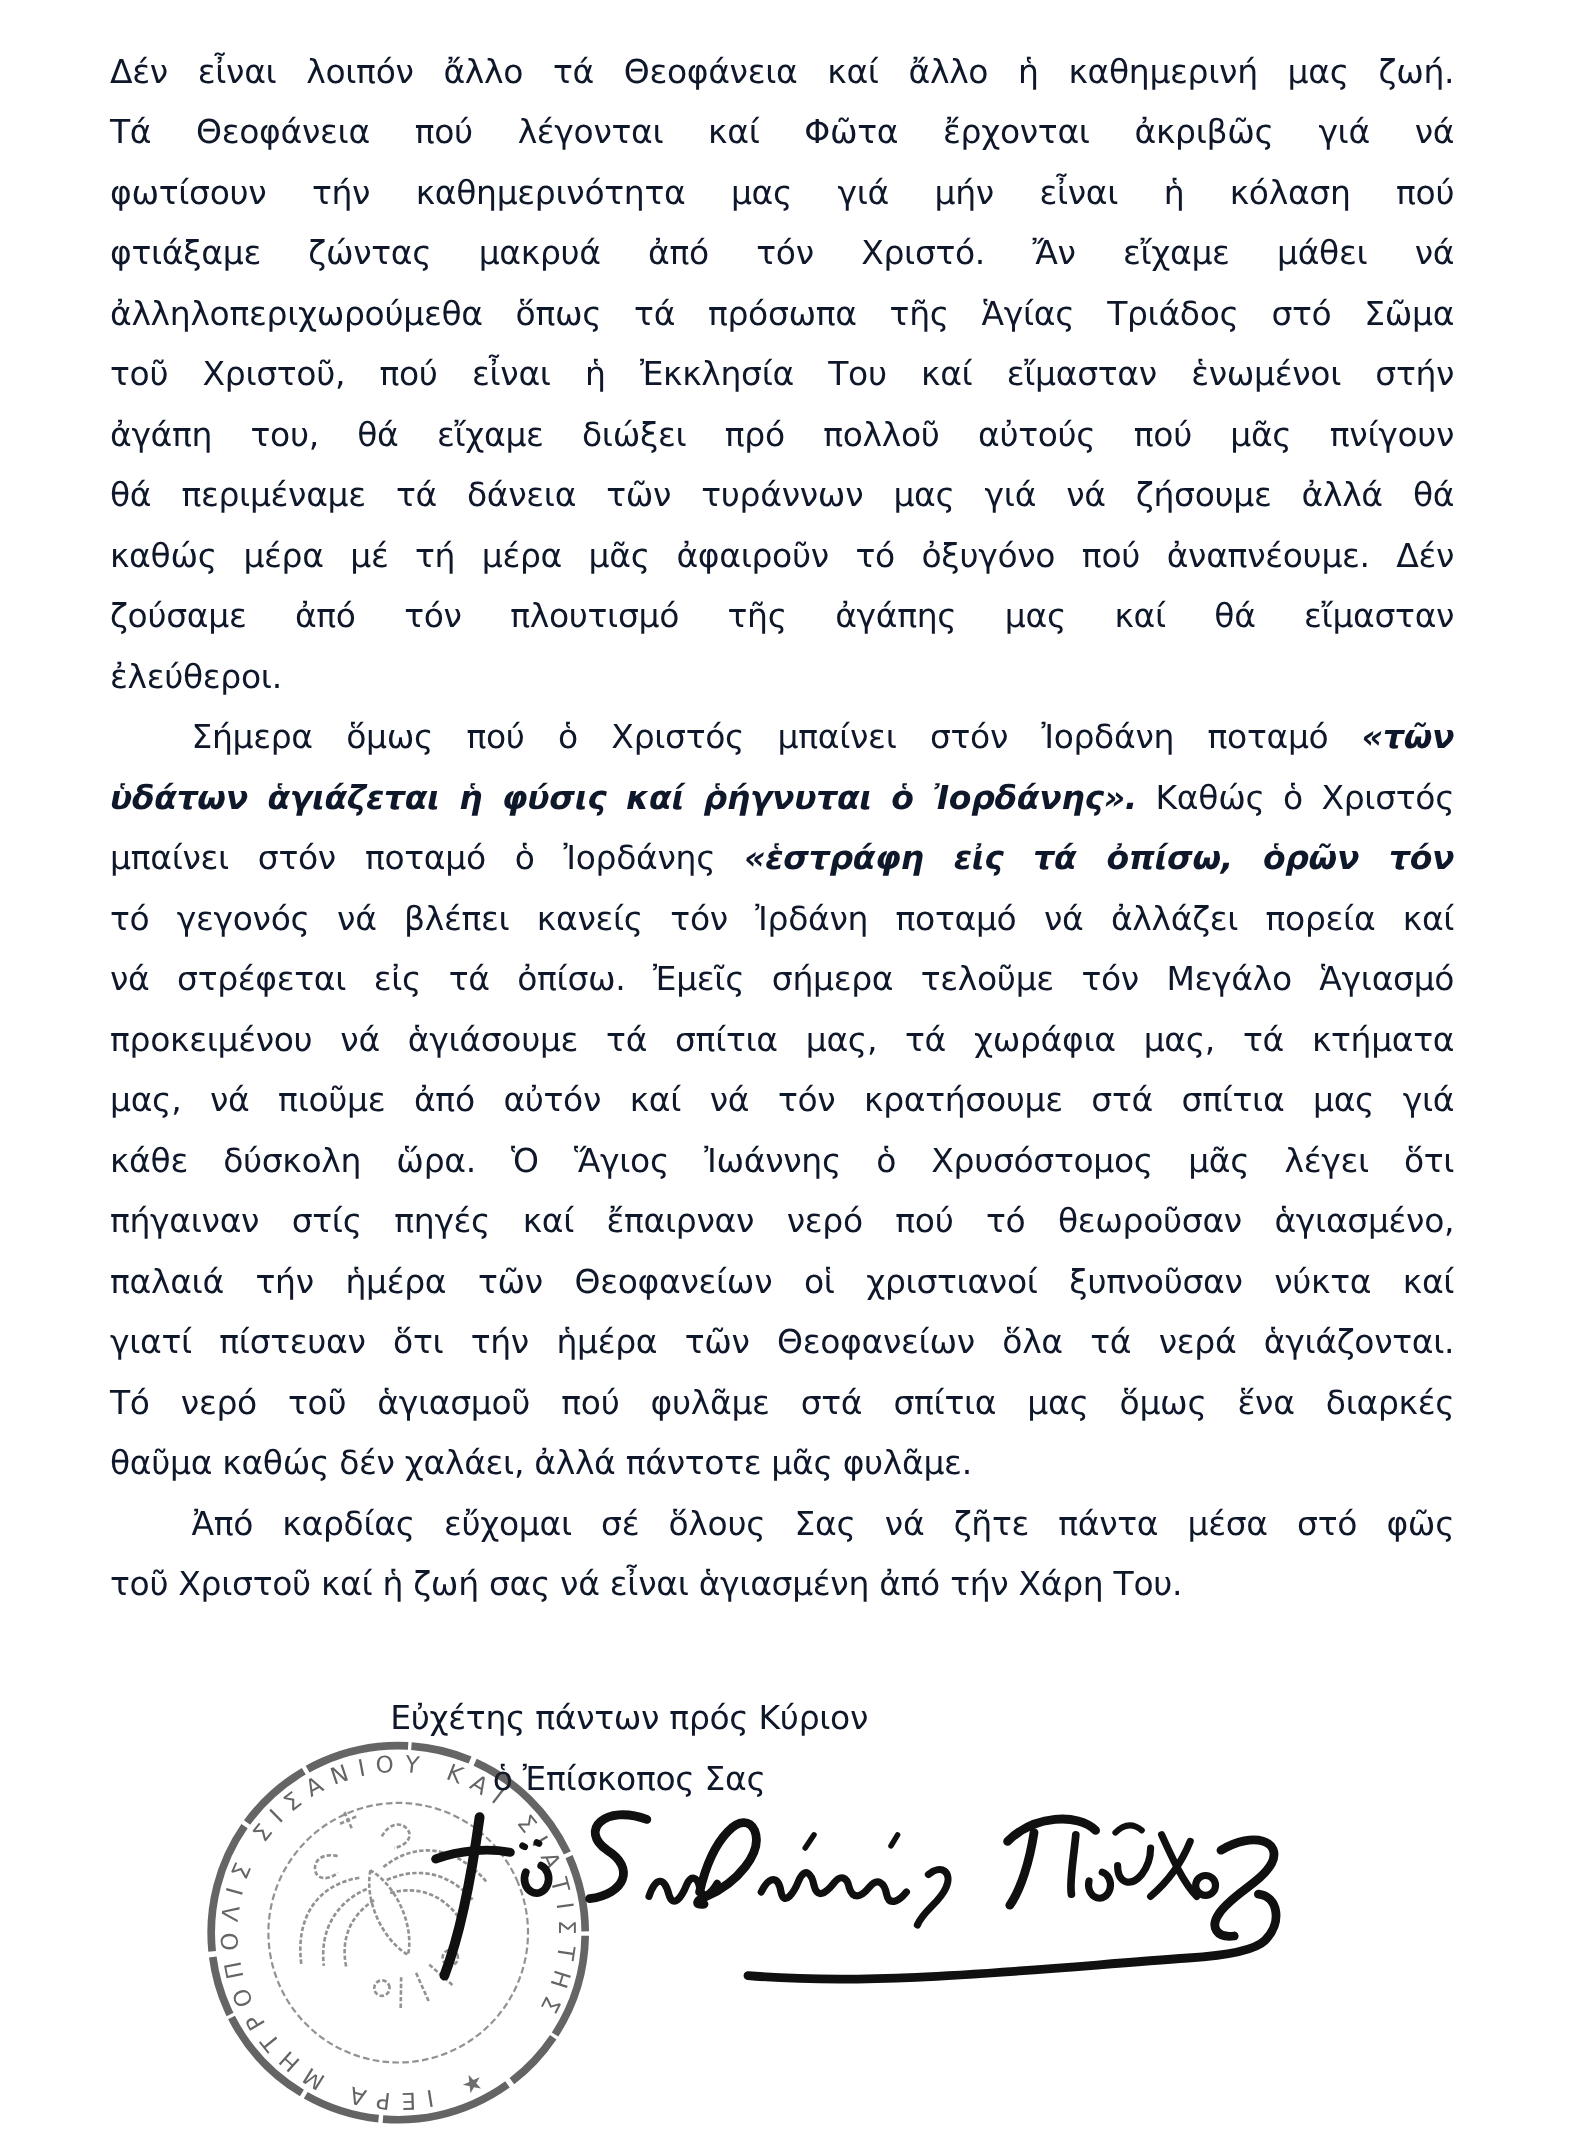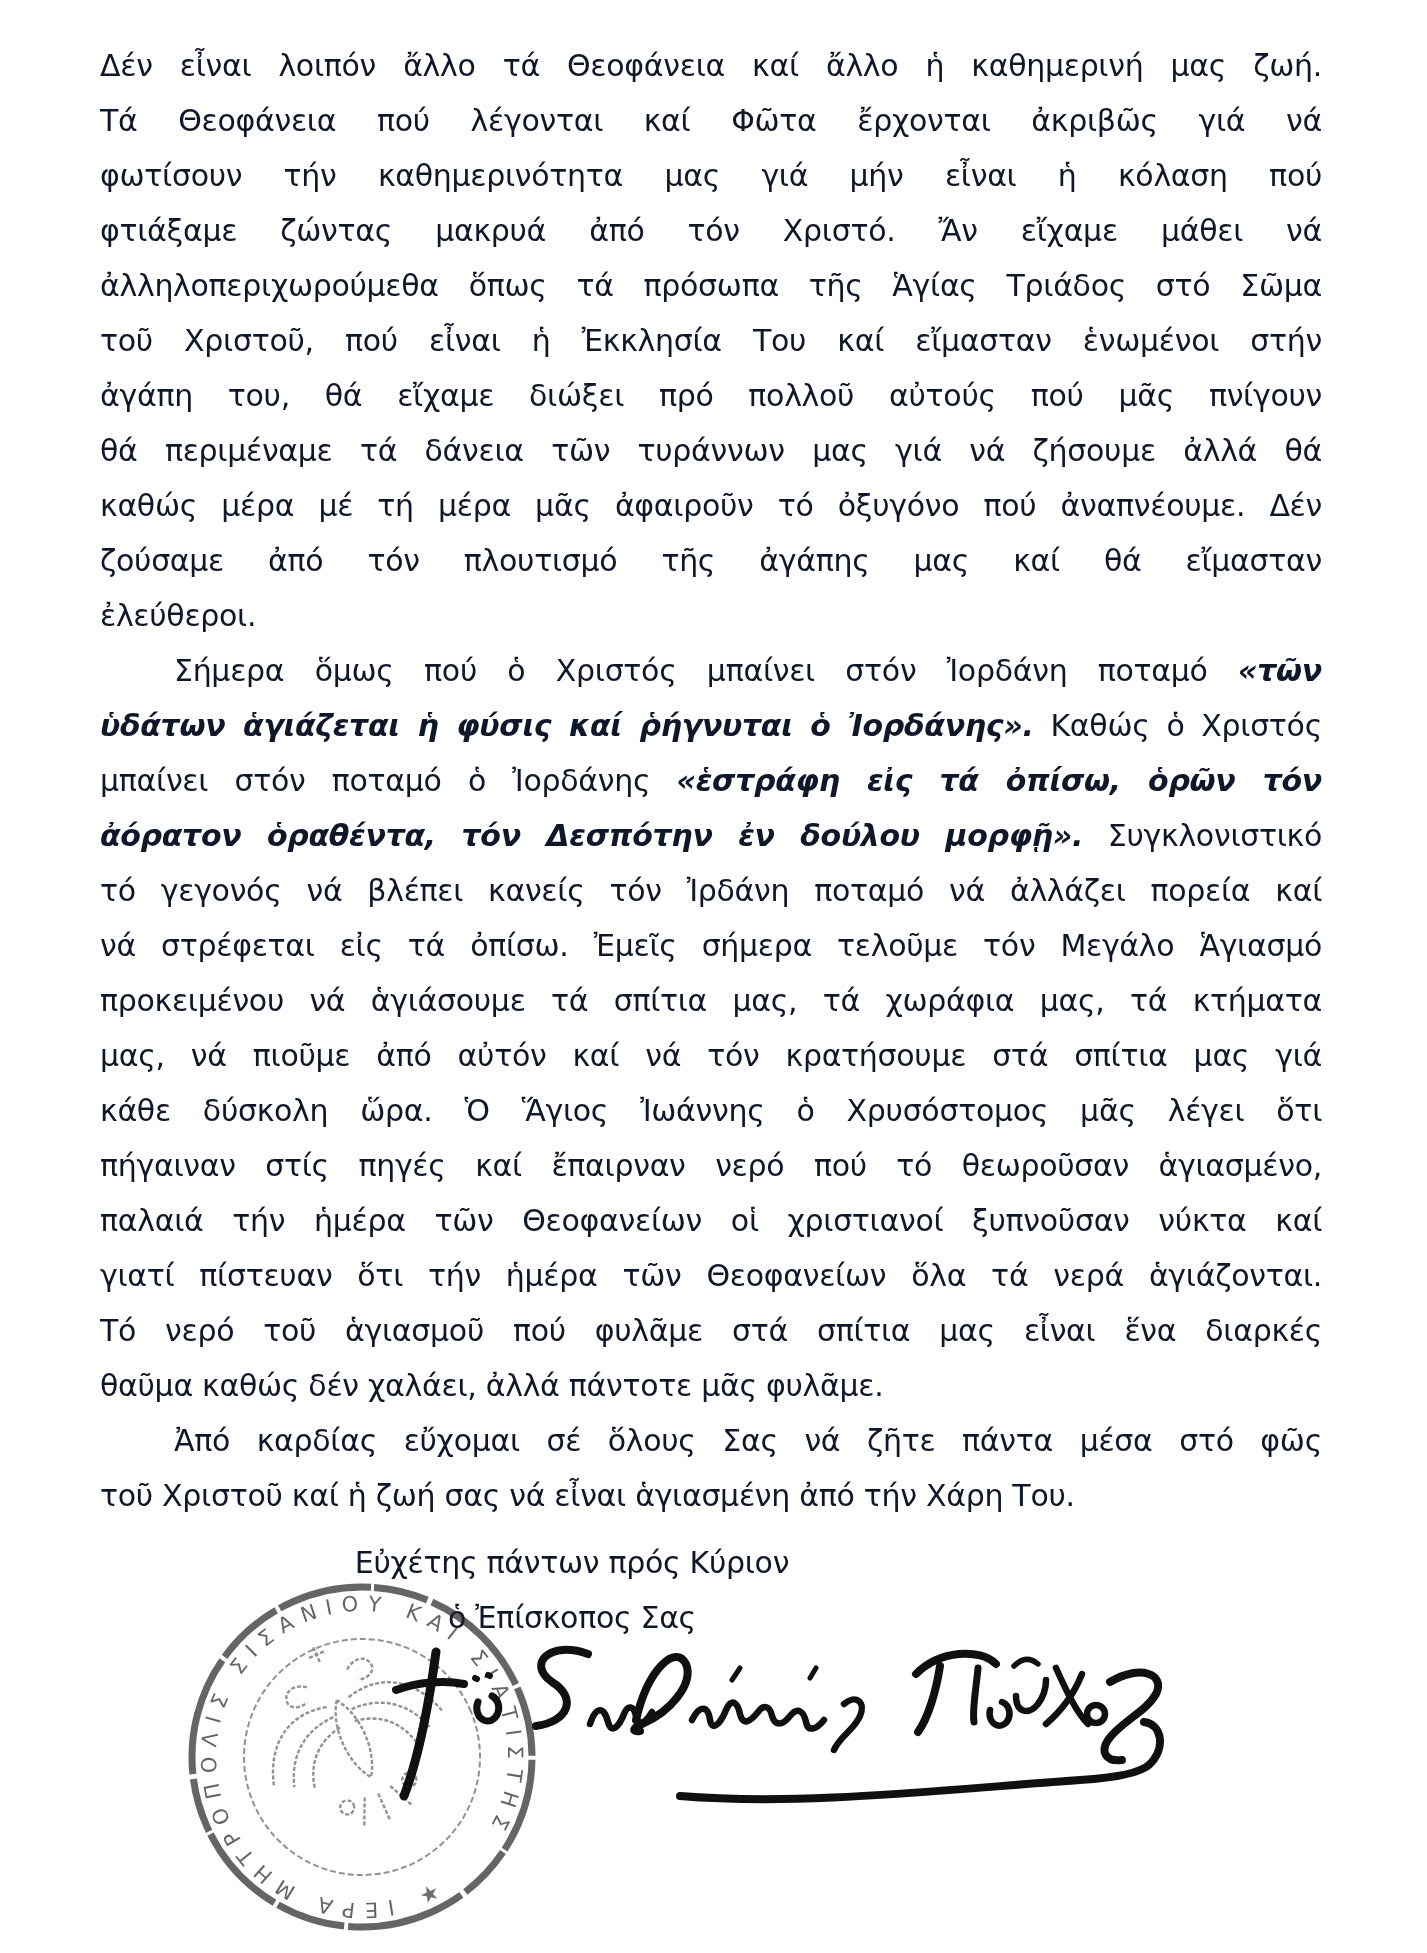--- a/index.html
+++ b/index.html
@@ -42,30 +42,29 @@
       <div class="tl j"><span>ἀλληλοπεριχωρούμεθα ὅπως τά πρόσωπα τῆς Ἁγίας Τριάδος στό Σῶμα</span></div>
       <div class="tl j"><span>τοῦ Χριστοῦ, πού εἶναι ἡ Ἐκκλησία Του καί εἴμασταν ἑνωμένοι στήν</span></div>
       <div class="tl j"><span>ἀγάπη του, θά εἴχαμε διώξει πρό πολλοῦ αὐτούς πού μᾶς πνίγουν</span></div>
       <div class="tl j"><span>θά περιμέναμε τά δάνεια τῶν τυράννων μας γιά νά ζήσουμε ἀλλά θά</span></div>
       <div class="tl j"><span>καθώς μέρα μέ τή μέρα μᾶς ἀφαιροῦν τό ὀξυγόνο πού ἀναπνέουμε. Δέν</span></div>
       <div class="tl j"><span>ζούσαμε ἀπό τόν πλουτισμό τῆς ἀγάπης μας καί θά εἴμασταν</span></div>
       <div class="tl"><span>ἐλεύθεροι.</span></div>
       <div class="tl j ind"><span>Σήμερα ὅμως πού ὁ Χριστός μπαίνει στόν Ἰορδάνη ποταμό </span><span class="bi">«τῶν</span></div>
       <div class="tl j"><span class="bi">ὑδάτων ἁγιάζεται ἡ φύσις καί ῥήγνυται ὁ Ἰορδάνης».</span><span> Καθώς ὁ Χριστός</span></div>
       <div class="tl j"><span>μπαίνει στόν ποταμό ὁ Ἰορδάνης </span><span class="bi">«ἑστράφη εἰς τά ὀπίσω, ὁρῶν τόν</span></div>
-      <div class="tl j"><span class="bi">ἀόρατον ὁραθέντα, τόν Δεσπότην ἐν δούλου μορφῇ».</span><span> Συγκλονιστικό</span></div>
       <div class="tl j"><span>τό γεγονός νά βλέπει κανείς τόν Ἰρδάνη ποταμό νά ἀλλάζει πορεία καί</span></div>
       <div class="tl j"><span>νά στρέφεται εἰς τά ὀπίσω. Ἐμεῖς σήμερα τελοῦμε τόν Μεγάλο Ἁγιασμό</span></div>
       <div class="tl j"><span>προκειμένου νά ἁγιάσουμε τά σπίτια μας, τά χωράφια μας, τά κτήματα</span></div>
       <div class="tl j"><span>μας, νά πιοῦμε ἀπό αὐτόν καί νά τόν κρατήσουμε στά σπίτια μας γιά</span></div>
       <div class="tl j"><span>κάθε δύσκολη ὥρα. Ὁ Ἅγιος Ἰωάννης ὁ Χρυσόστομος μᾶς λέγει ὅτι</span></div>
       <div class="tl j"><span>πήγαιναν στίς πηγές καί ἔπαιρναν νερό πού τό θεωροῦσαν ἁγιασμένο,</span></div>
       <div class="tl j"><span>παλαιά τήν ἡμέρα τῶν Θεοφανείων οἱ χριστιανοί ξυπνοῦσαν νύκτα καί</span></div>
       <div class="tl j"><span>γιατί πίστευαν ὅτι τήν ἡμέρα τῶν Θεοφανείων ὅλα τά νερά ἁγιάζονται.</span></div>
-      <div class="tl j"><span>Τό νερό τοῦ ἁγιασμοῦ πού φυλᾶμε στά σπίτια μας εἶναι ἕνα διαρκές</span></div>
+      <div class="tl j"><span>Τό νερό τοῦ ἁγιασμοῦ πού φυλᾶμε στά σπίτια μας ὅμως ἕνα διαρκές</span></div>
       <div class="tl"><span>θαῦμα καθώς δέν χαλάει, ἀλλά πάντοτε μᾶς φυλᾶμε.</span></div>
       <div class="tl j ind"><span>Ἀπό καρδίας εὔχομαι σέ ὅλους Σας νά ζῆτε πάντα μέσα στό φῶς</span></div>
       <div class="tl"><span>τοῦ Χριστοῦ καί ἡ ζωή σας νά εἶναι ἁγιασμένη ἀπό τήν Χάρη Του.</span></div>
     </div>
 
   <div class="closing">
     <div>Εὐχέτης πάντων πρός Κύριον</div>
     <div>ὁ Ἐπίσκοπος Σας</div>
   </div>
 

